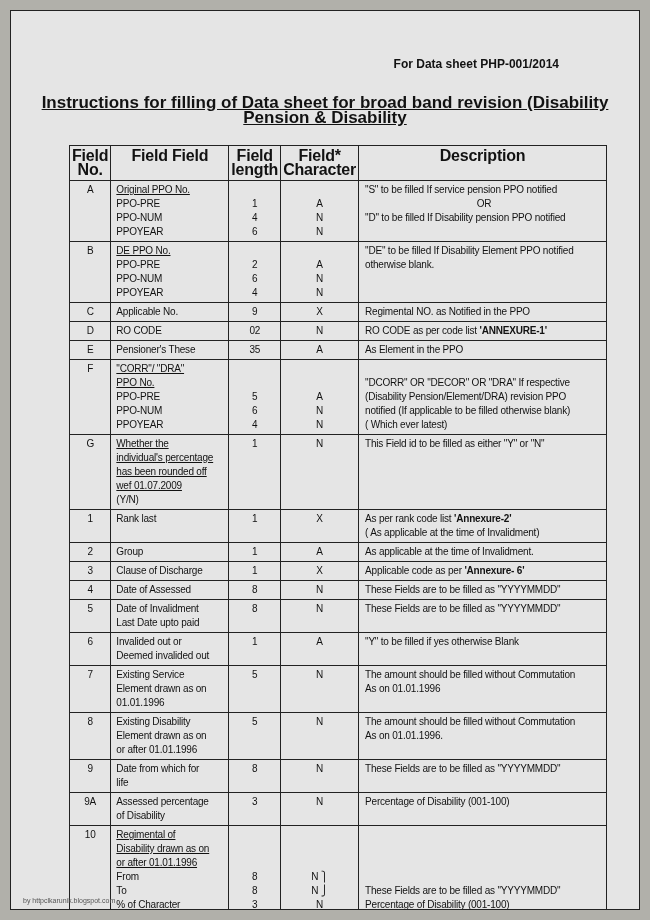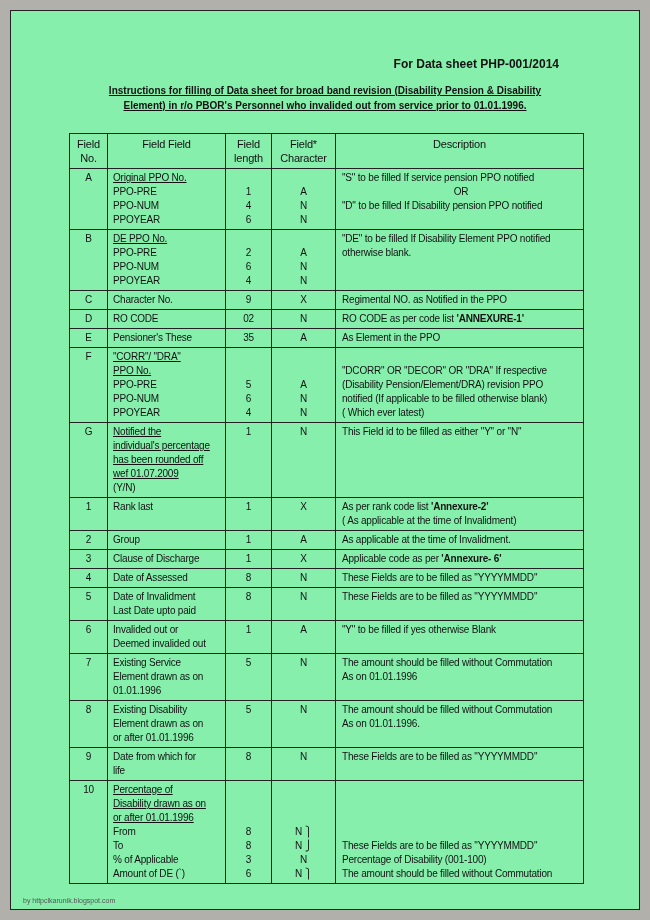--- a/index.html
+++ b/index.html
@@ -7,52 +7,52 @@
   body {
     background:#b1b0aa;
     font-family:"Liberation Sans", sans-serif;
     color:#121212;
     overflow:hidden;
   }
   .page {
     position:relative;
     width:630px; height:900px;
     margin:10px auto;
-    background:#86efac;
+    background:#e5e5e5;
     border:1px solid #222;
     overflow:hidden;
   }
   .doc-ref {
     margin-top:46px;
     padding-right:80px;
     text-align:right;
     font-weight:bold;
     font-size:12px;
   }
   .title {
-    margin-top:12px;
+    margin-top:24px;
     text-align:center;
     font-weight:bold;
-    font-size:10px;
+    font-size:17px;
     line-height:15px;
   }
   .title .tl { text-decoration:underline; display:block; }
   table {
     border-collapse:collapse;
     margin:20px 0 0 58px;
     table-layout:fixed;
   }
   th, td {
     border:1px solid #222;
     vertical-align:top;
     font-size:10px;
     padding:2px 3px;
     overflow:hidden;
   }
-  th { font-weight:normal; text-align:center; font-size:11px; padding:3px 2px; }
+  th { font-weight:bold; text-align:center; font-size:16px; padding:3px 2px; }
   .ln { line-height:14px; min-height:14px; white-space:nowrap; letter-spacing:-0.2px; }
   .ln.ctr { text-align:center; }
   .u { text-decoration:underline; }
   .c-no  { text-align:center; }
   .c-len { text-align:center; }
   .c-chr { text-align:center; }
   .c-name { padding-left:5px; }
   .c-desc { padding-left:6px; }
   .watermark {
     position:absolute;
@@ -64,21 +64,20 @@
 </style>
 </head>
 <body>
 
 <div class="page">
 
   <div class="doc-ref">For Data sheet PHP-001/2014</div>
 
   <div class="title">
     <span class="tl">Instructions for filling of Data sheet for broad band revision (Disability Pension &amp; Disability</span>
-    <span class="tl">Element) in r/o PBOR's Personnel who invalided out from service prior to 01.01.1996.</span>
   </div>
 
   <table>
     <colgroup>
       <col style="width:38px">
       <col style="width:118px">
       <col style="width:46px">
       <col style="width:64px">
       <col style="width:248px">
     </colgroup>
@@ -158,21 +157,21 @@
       <td class="c-desc">
             <div class="ln">"DE" to be filled If Disability Element PPO notified</div>
             <div class="ln">otherwise blank.</div>
           </td>
     </tr>
     <tr>
       <td class="c-no">
             <div class="ln">C</div>
           </td>
       <td class="c-name">
-            <div class="ln">Character No.</div>
+            <div class="ln">Applicable No.</div>
           </td>
       <td class="c-len">
             <div class="ln">9</div>
           </td>
       <td class="c-chr">
             <div class="ln">X</div>
           </td>
       <td class="c-desc">
             <div class="ln">Regimental NO. as Notified in the PPO</div>
           </td>
@@ -242,21 +241,21 @@
             <div class="ln">(Disability Pension/Element/DRA) revision PPO</div>
             <div class="ln">notified (If applicable to be filled otherwise blank)</div>
             <div class="ln">( Which ever latest)</div>
           </td>
     </tr>
     <tr>
       <td class="c-no">
             <div class="ln">G</div>
           </td>
       <td class="c-name">
-            <div class="ln"><span class="u">Notified the</span></div>
+            <div class="ln"><span class="u">Whether the</span></div>
             <div class="ln"><span class="u">individual's percentage</span></div>
             <div class="ln"><span class="u">has been rounded off</span></div>
             <div class="ln"><span class="u">wef 01.07.2009</span></div>
             <div class="ln">(Y/N)</div>
           </td>
       <td class="c-len">
             <div class="ln">1</div>
           </td>
       <td class="c-chr">
             <div class="ln">N</div>
@@ -423,29 +422,47 @@
           </td>
       <td class="c-chr">
             <div class="ln">N</div>
           </td>
       <td class="c-desc">
             <div class="ln">These Fields are to be filled as "YYYYMMDD"</div>
           </td>
     </tr>
     <tr>
       <td class="c-no">
+            <div class="ln">9A</div>
+          </td>
+      <td class="c-name">
+            <div class="ln">Assessed percentage</div>
+            <div class="ln">of Disability</div>
+          </td>
+      <td class="c-len">
+            <div class="ln">3</div>
+          </td>
+      <td class="c-chr">
+            <div class="ln">N</div>
+          </td>
+      <td class="c-desc">
+            <div class="ln">Percentage of Disability (001-100)</div>
+          </td>
+    </tr>
+    <tr>
+      <td class="c-no">
             <div class="ln">10</div>
           </td>
       <td class="c-name">
-            <div class="ln"><span class="u">Percentage of</span></div>
+            <div class="ln"><span class="u">Regimental of</span></div>
             <div class="ln"><span class="u">Disability drawn as on</span></div>
             <div class="ln"><span class="u">or after 01.01.1996</span></div>
             <div class="ln">From</div>
             <div class="ln">To</div>
-            <div class="ln">% of Applicable</div>
+            <div class="ln">% of Character</div>
             <div class="ln">Amount of DE (`)</div>
           </td>
       <td class="c-len">
             <div class="ln">&nbsp;</div>
             <div class="ln">&nbsp;</div>
             <div class="ln">&nbsp;</div>
             <div class="ln">8</div>
             <div class="ln">8</div>
             <div class="ln">3</div>
             <div class="ln">6</div>

